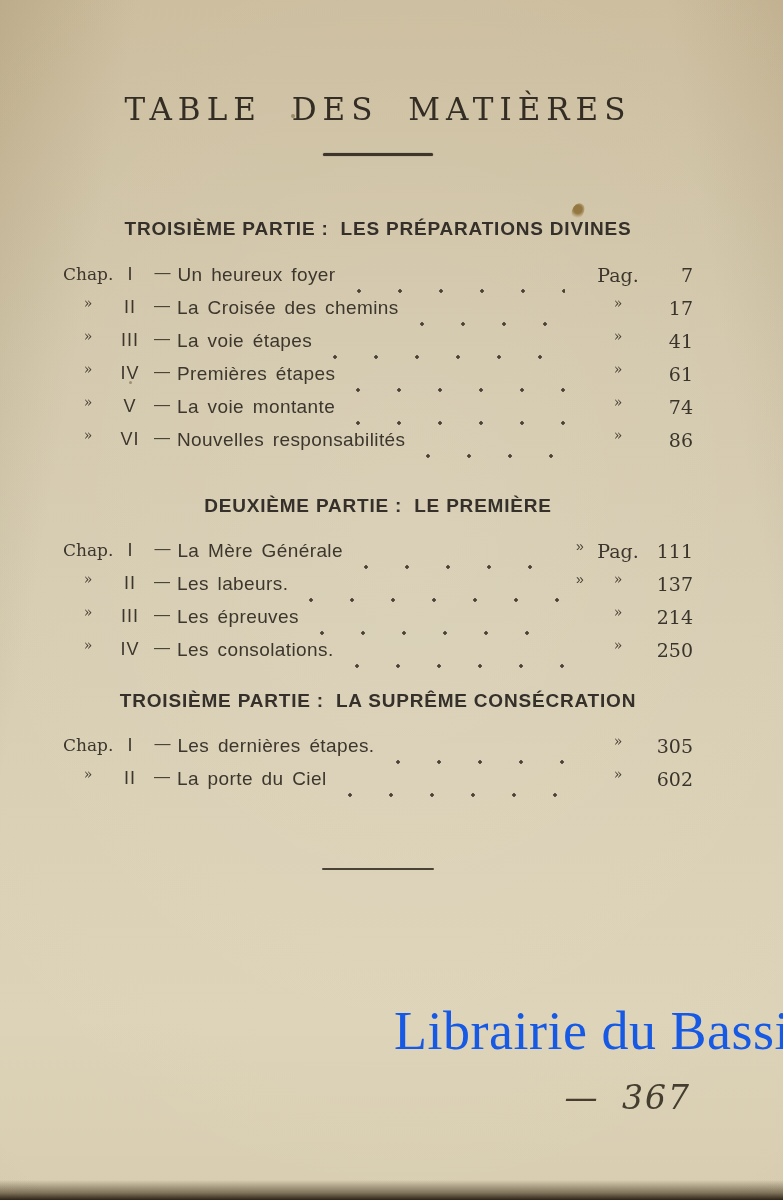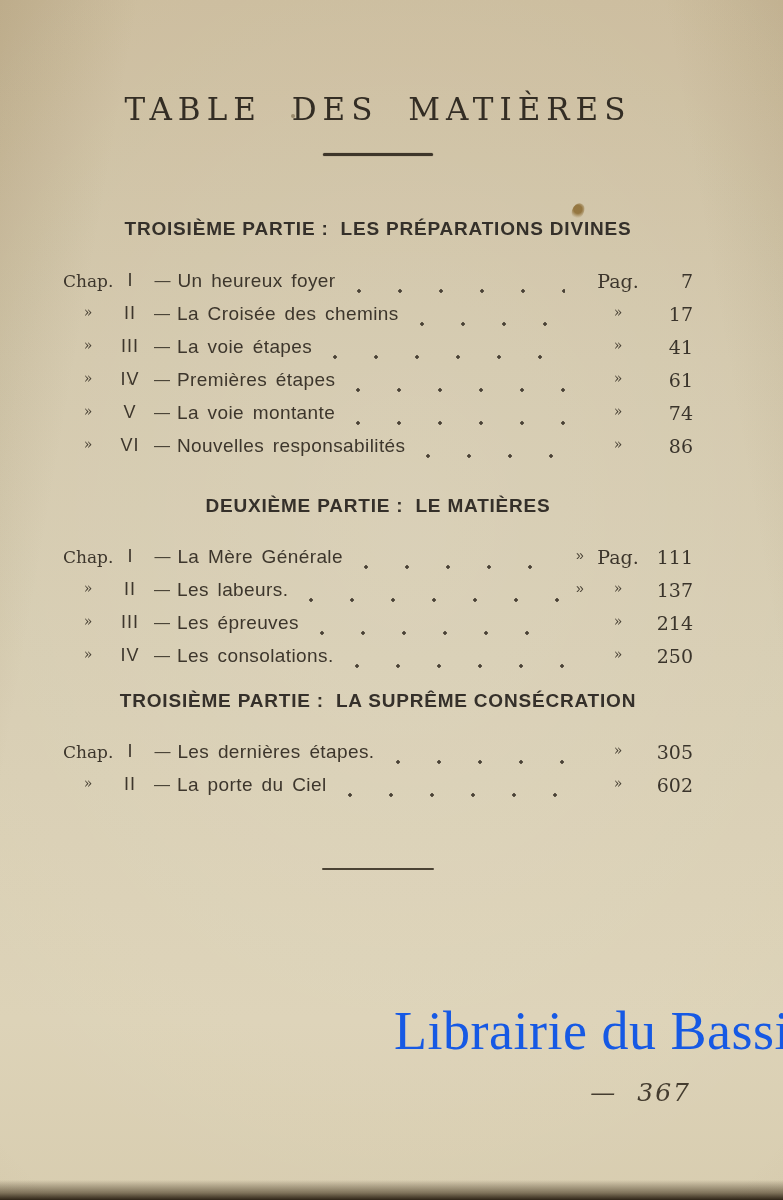--- a/index.html
+++ b/index.html
@@ -46,21 +46,21 @@
     text-align:center;font-weight:700;font-size:19px;letter-spacing:.8px;
     color:#35302а;color:#35302a;white-space:nowrap;
   }
   .sh-1{margin-top:62px;}
   .sh-2{margin-top:33px;}
   .sh-3{margin-top:18px;}
   .section-heading .label{font-weight:600;margin-right:12px;}
   .rows{margin-top:24px;}
   .rows-tight{margin-top:23px;}
   .row{
-    display:flex;align-items:center;height:33px;
+    display:flex;align-items:flex-start;height:33px;
     font-size:19px;color:#3d362c;
   }
   .c-chap{flex:0 0 50px;font-family:"DejaVu Serif",serif;font-size:17px;}
   .c-chap.guillemet{text-align:center;}
   .c-roman{flex:0 0 34px;text-align:center;letter-spacing:1px;font-size:18px;}
   .c-dash{flex:0 0 30px;text-align:center;font-size:16px;color:#474034;}
   .c-title{flex:0 0 auto;white-space:nowrap;letter-spacing:.4px;word-spacing:3px;}
   .c-dots{
     flex:1 1 auto;height:6px;align-self:flex-end;margin:0 6px 3px 14px;
     background-image:radial-gradient(circle at 3px 3px,#4a4236 1.5px,rgba(0,0,0,0) 2px);
@@ -70,21 +70,21 @@
   .c-plabel{flex:0 0 58px;text-align:center;font-family:"DejaVu Serif",serif;font-size:19px;}
   .c-page{flex:0 0 46px;text-align:right;font-family:"DejaVu Serif",serif;font-size:19px;color:#3a342b;}
   .g{font-size:14px;position:relative;top:-2px;color:#4a4336;}
   .watermark{
     position:absolute;left:394px;top:1000px;
     font-family:Liberation Serif, serif;font-size:54px;font-weight:400;
     letter-spacing:.5px;white-space:nowrap;
   }
   .footer-page{
     position:absolute;right:92px;top:1078px;
-    font-family:"DejaVu Serif",serif;font-style:italic;font-size:25px;
+    font-family:"DejaVu Serif",serif;font-style:italic;font-size:33px;
     letter-spacing:2px;word-spacing:10px;color:#453d30;
   }
 </style>
 </head>
 <body>
 
 <div class="photo"></div>
 <div class="stain"></div>
 <div class="speck" style="left:291px;top:114px;"></div>
 <div class="speck" style="left:129px;top:381px;width:3px;height:3px;"></div>
@@ -154,21 +154,21 @@
       <span class="c-dash">—</span>
       <span class="c-title">Nouvelles responsabilités</span>
       <span class="c-dots"></span>
       <span class="c-pre g"></span>
       <span class="c-plabel g">»</span>
       <span class="c-page">86</span>
     </div>
   </div>
 
   <div class="section-heading sh-2">
-    <span class="label">DEUXIÈME PARTIE :</span><span class="title">LE MATIÈRES</span>
+    <span class="label">DEUXIÈME PARTIE :</span><span class="title">LE PREMIÈRE</span>
   </div>
   <div class="rows rows-tight">
     <div class="row">
       <span class="c-chap">Chap.</span>
       <span class="c-roman">I</span>
       <span class="c-dash">—</span>
       <span class="c-title">La Mère Générale</span>
       <span class="c-dots"></span>
       <span class="c-pre g">»</span>
       <span class="c-plabel">Pag.</span>

